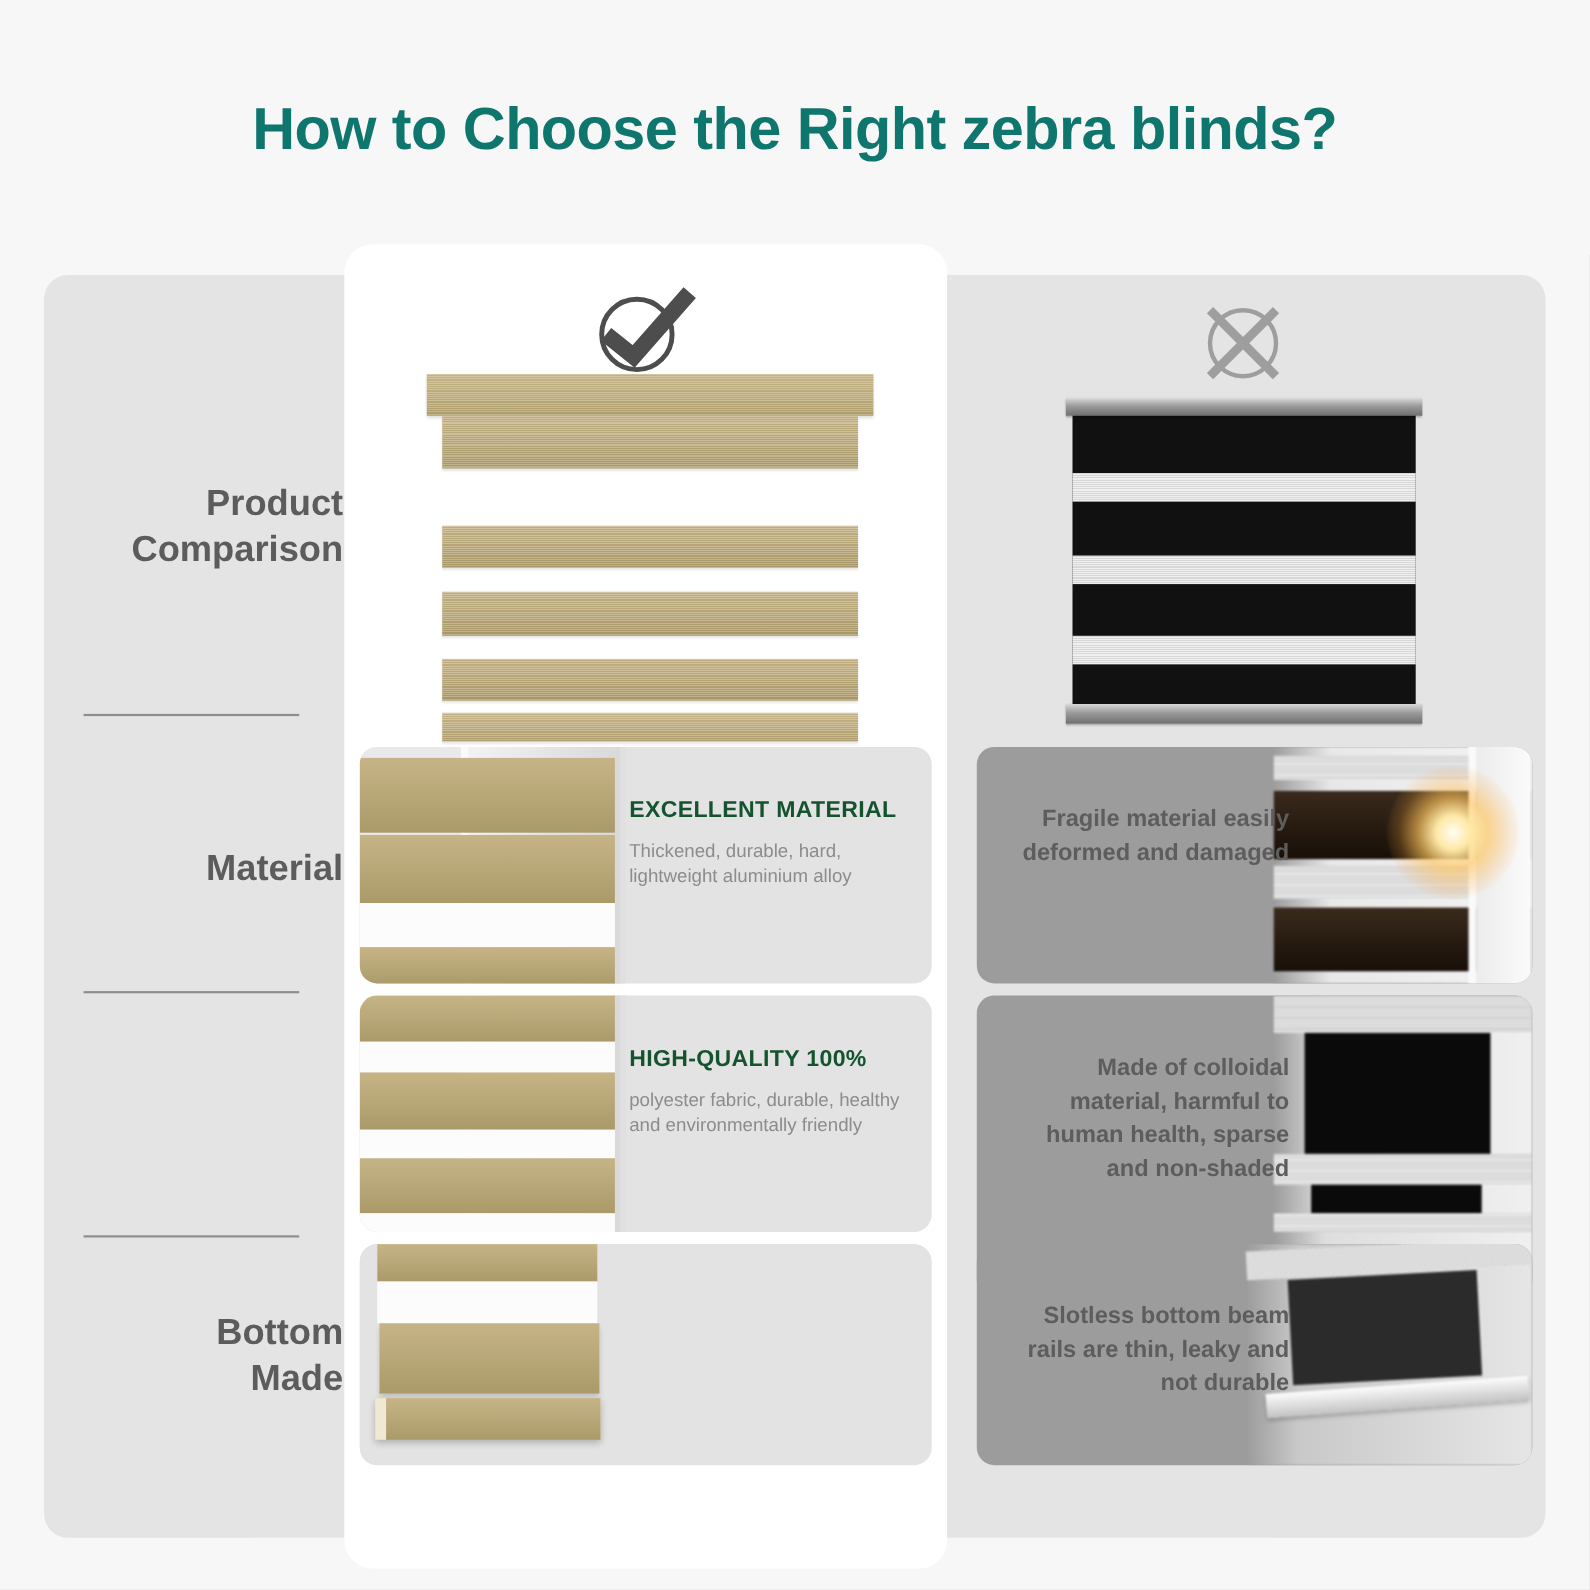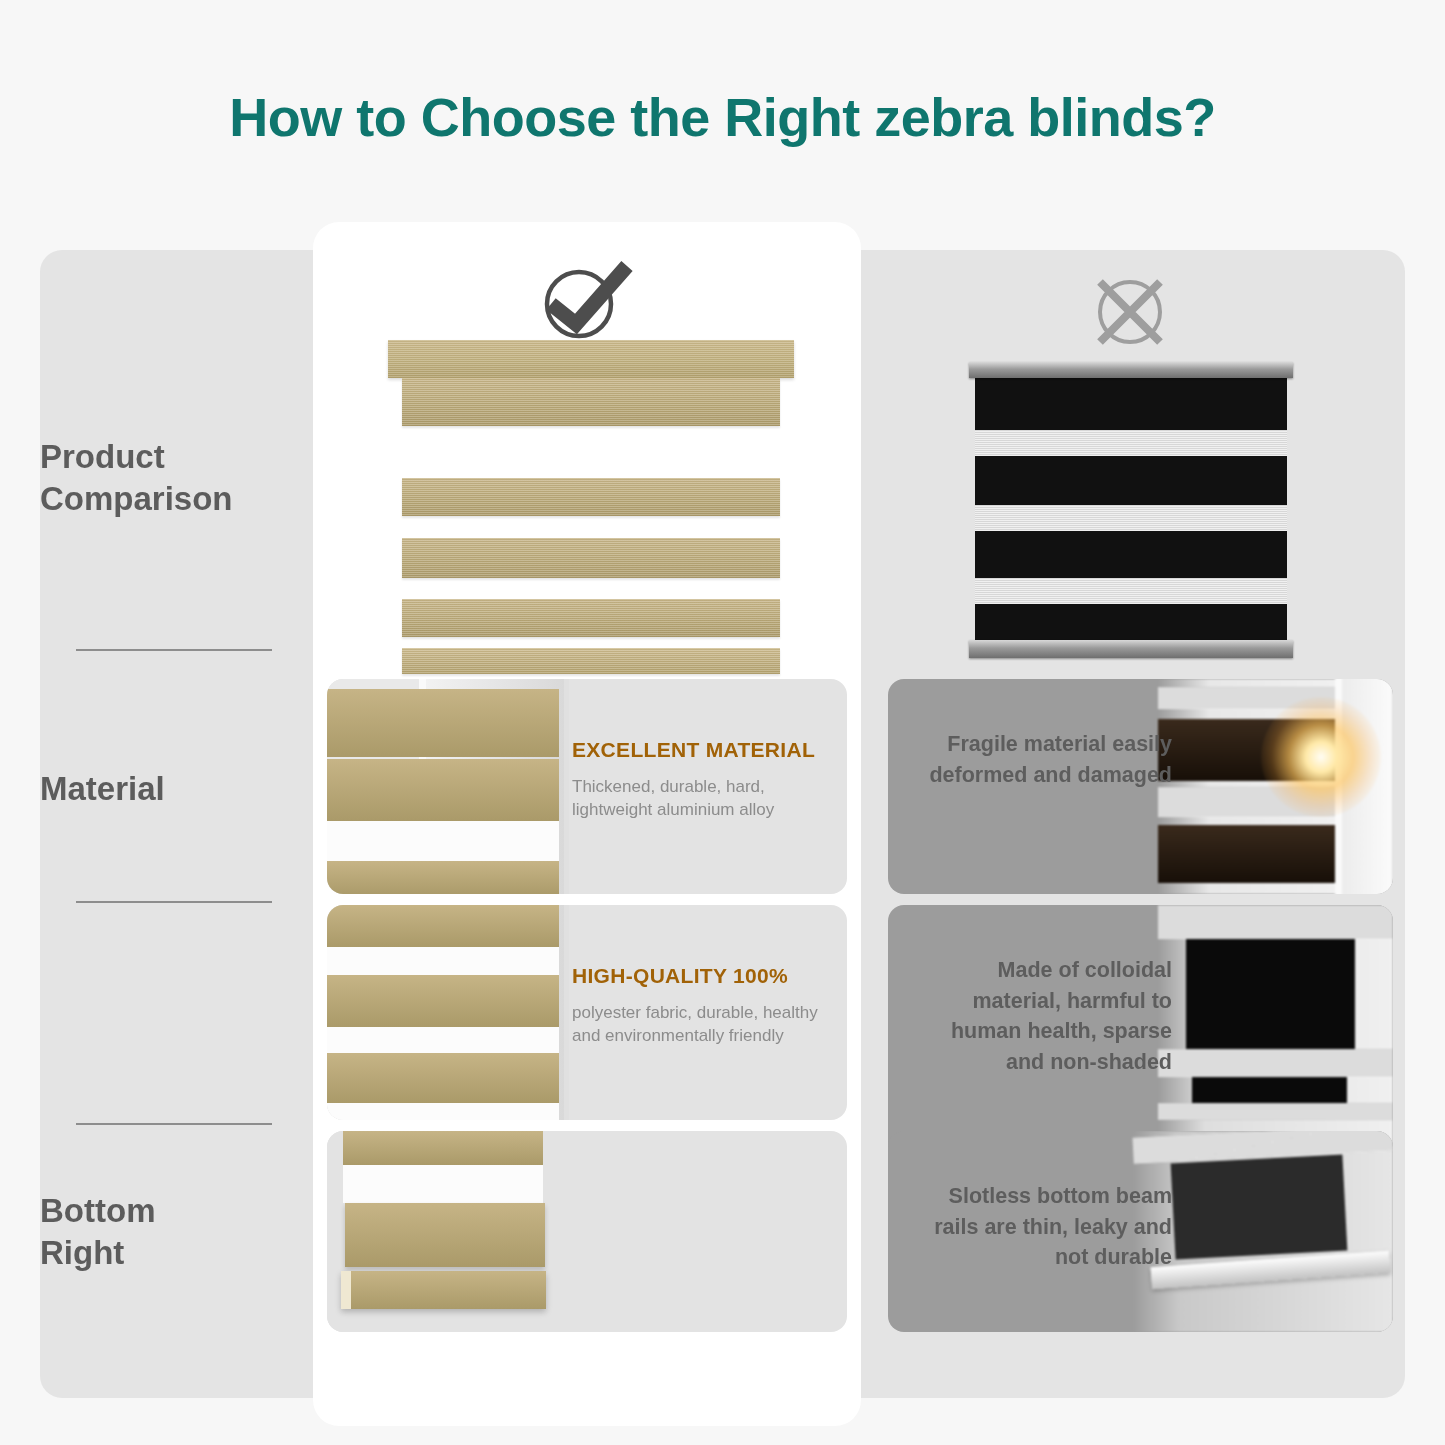--- a/index.html
+++ b/index.html
@@ -41,21 +41,21 @@
   .label-col {
     position: absolute;
     left: 40px;
     top: 250px;
     width: 272px;
     height: 1148px;
   }
   .row-label {
     position: absolute;
     left: 0; width: 272px;
-    text-align: left;
+    text-align: right;
     font-size: 33px;
     font-weight: bold;
     color: #5c5c5c;
     line-height: 1.28;
   }
   .row-label.r0 { top: 186px; }
   .row-label.r1 { top: 518px; }
   .row-label.r2 { top: 742px; }
   .row-label.r3 { top: 940px; }
 
@@ -170,22 +170,22 @@
   .feat.b1 { top: 679px; height: 215px; }
   .feat.b2 { top: 905px; height: 275px; }
   .feat.b3 { top: 1131px; height: 201px; }
 
   .feat-text.good {
     position: absolute;
     left: 245px; top: 46px;
     width: 260px;
   }
   .feat-title {
-    font-size: 21px; font-weight: bold; color: #a16207;
-    letter-spacing: 0.3px; margin-bottom: 13px; margin-top: 13px;
+    font-size: 21px; font-weight: bold; color: #14532d;
+    letter-spacing: 0.3px; margin-bottom: 13px;
   }
   .feat-body {
     font-size: 17px; color: #8c8c8c; line-height: 1.38;
   }
   .feat-text.bad {
     position: absolute;
     left: 24px; top: 50px;
     width: 260px;
     font-size: 21.5px; font-weight: bold; color: #5d5d5d;
     line-height: 1.42;
@@ -242,21 +242,21 @@
   </div>
   <div class="divider d0"></div>
 
   <div class="row-label r1">Material</div>
   <div class="divider d1"></div>
 
   <div class="divider d2"></div>
 
   <div class="row-label r3">
     <div>Bottom</div>
-    <div>Right</div>
+    <div>Made</div>
   </div>
 </div>
 
 <div class="good-card"></div>
 
 <div class="icon-check">
   <svg viewBox="0 0 100 85" width="100" height="85">
     <circle cx="44" cy="46" r="32" fill="none" stroke="#4d4d4d" stroke-width="4.5"></circle>
     <path d="M16 46 L41 66 L92 8" fill="none" stroke="#4d4d4d" stroke-width="15" stroke-linejoin="miter"></path>
   </svg>

